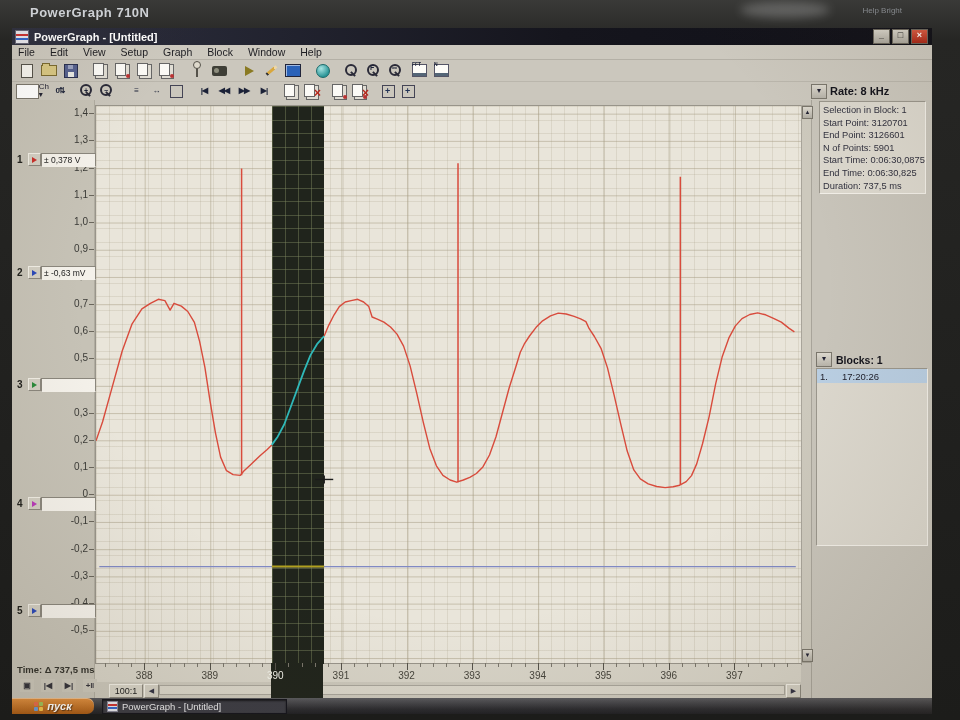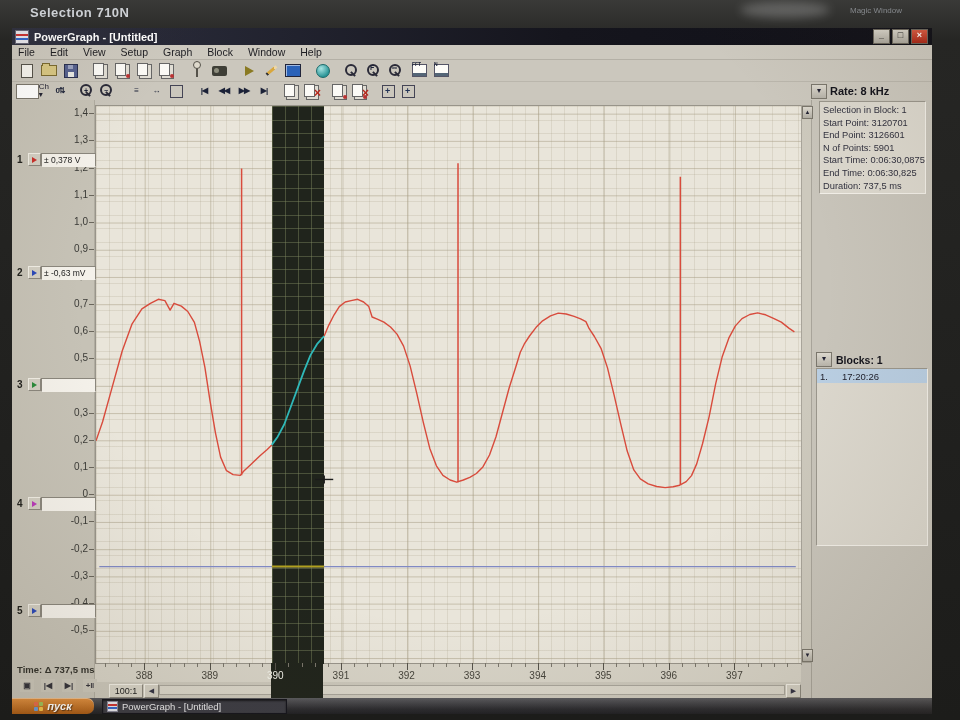--- a/index.html
+++ b/index.html
@@ -134,22 +134,22 @@
   #taskbtn{margin-left:8px;width:175px;height:13px;background:#3c3c44;border:1px solid #14141c;box-shadow:inset 0 1px 2px rgba(0,0,0,.6);
      display:flex;align-items:center;gap:4px;padding:0 4px;color:#e8e8ea;font-size:9.5px;white-space:nowrap;overflow:hidden;}
   #taskicon{width:9px;height:9px;background:#e8e8ee;border:1px solid #889;flex:none;
      background-image:linear-gradient(180deg,transparent 2px,#c33 2px,#c33 4px,transparent 4px,transparent 5px,#36c 5px,#36c 7px,transparent 7px);}
 </style>
 </head>
 <body>
 
 <div id="bezel"></div>
 <div id="glare"></div>
-<div id="brand">Selection 710N</div>
-<div id="corner-label">Magic Window</div>
+<div id="brand">PowerGraph 710N</div>
+<div id="corner-label">Help Bright</div>
 
 <div id="screen">
 
   <div id="titlebar" class="abs">
     <span id="appicon"></span>
     <span>PowerGraph - [Untitled]</span>
     <span id="winbtns">
       <span class="wbtn">_</span>
       <span class="wbtn">□</span>
       <span class="wbtn close">×</span>

